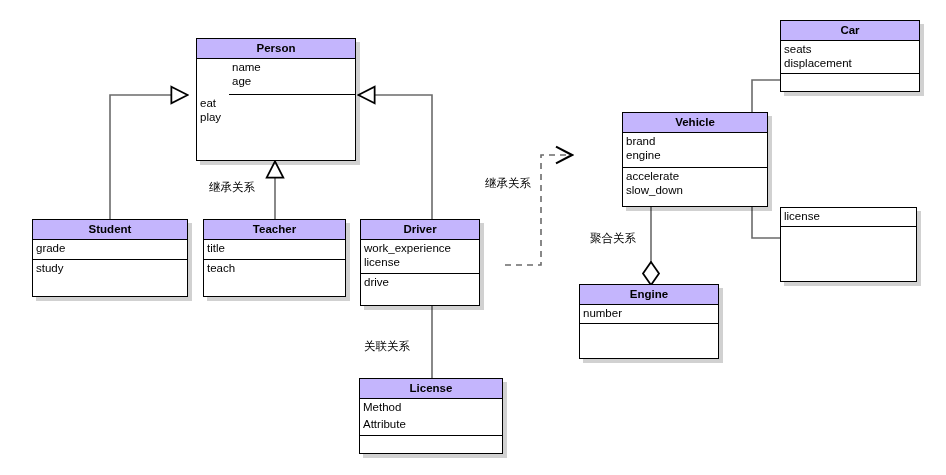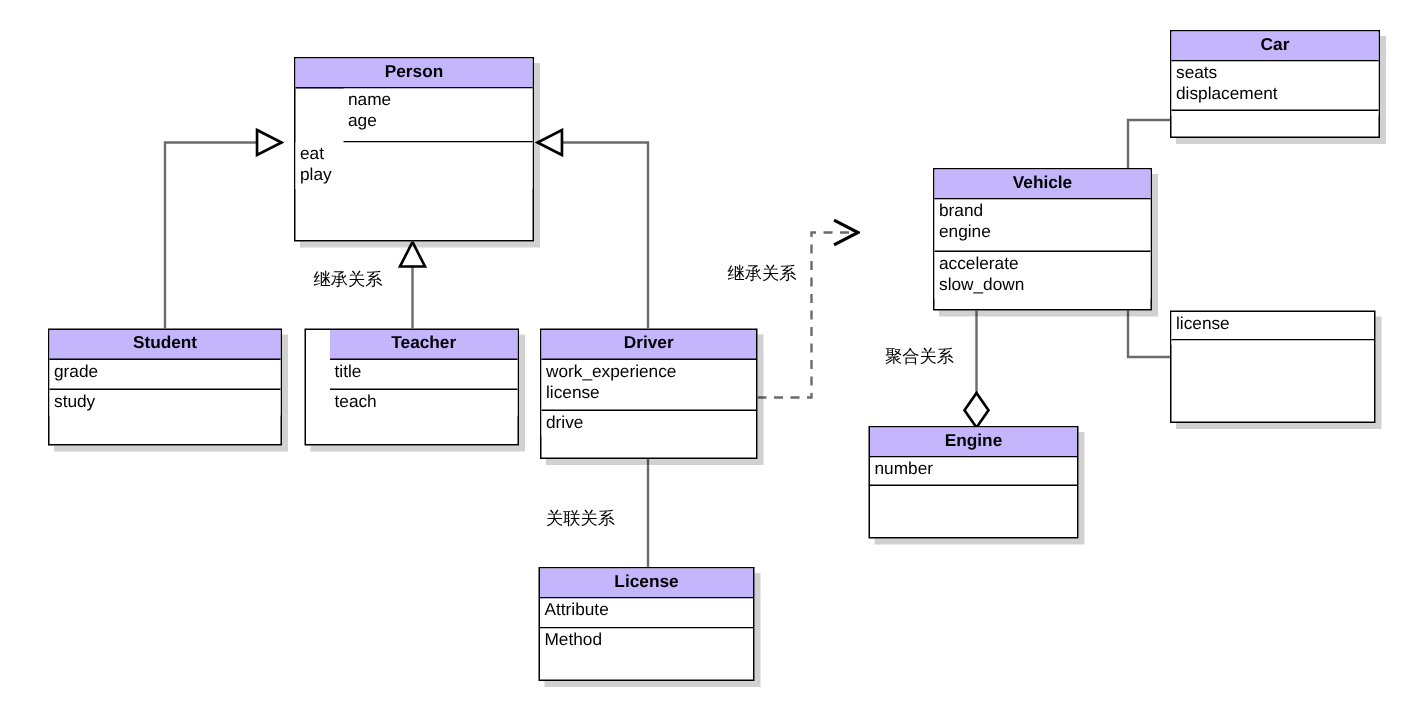--- a/index.html
+++ b/index.html
@@ -130,48 +130,48 @@
   <div class="uml-class" style="left:32px; top:219px; width:156px; height:78px;">
     <div class="uml-title">Student</div>
     <div class="uml-section divided" style="height:20px;">
       <div class="uml-row">grade</div>
     </div>
     <div class="uml-section">
       <div class="uml-row">study</div>
     </div>
   </div>
 
-  <div class="uml-class" style="left:203px; top:219px; width:143px; height:78px;padding-left:16px;">
+  <div class="uml-class" style="left:203px; top:219px; width:143px; height:78px;">
     <div class="uml-title">Teacher</div>
     <div class="uml-section divided" style="height:20px;">
       <div class="uml-row">title</div>
     </div>
     <div class="uml-section">
       <div class="uml-row">teach</div>
     </div>
   </div>
 
-  <div class="uml-class" style="left:360px; top:219px; width:145px; height:87px;">
+  <div class="uml-class" style="left:360px; top:219px; width:120px; height:87px;">
     <div class="uml-title">Driver</div>
     <div class="uml-section divided" style="height:34px;">
       <div class="uml-row">work_experience</div>
       <div class="uml-row">license</div>
     </div>
     <div class="uml-section">
       <div class="uml-row">drive</div>
     </div>
   </div>
 
   <div class="uml-class" style="left:359px; top:378px; width:144px; height:76px;">
     <div class="uml-title">License</div>
+    <div class="uml-section">
+      <div class="uml-row">Method</div>
+    </div>
     <div class="uml-section divided" style="height:20px;">
       <div class="uml-row">Attribute</div>
-    </div>
-    <div class="uml-section">
-      <div class="uml-row">Method</div>
     </div>
   </div>
 
   <div class="uml-class" style="left:577px; top:112px; width:146px; height:95px;margin-left:45px;">
     <div class="uml-title">Vehicle</div>
     <div class="uml-section divided" style="height:35px;">
       <div class="uml-row">brand</div>
       <div class="uml-row">engine</div>
     </div>
     <div class="uml-section">

